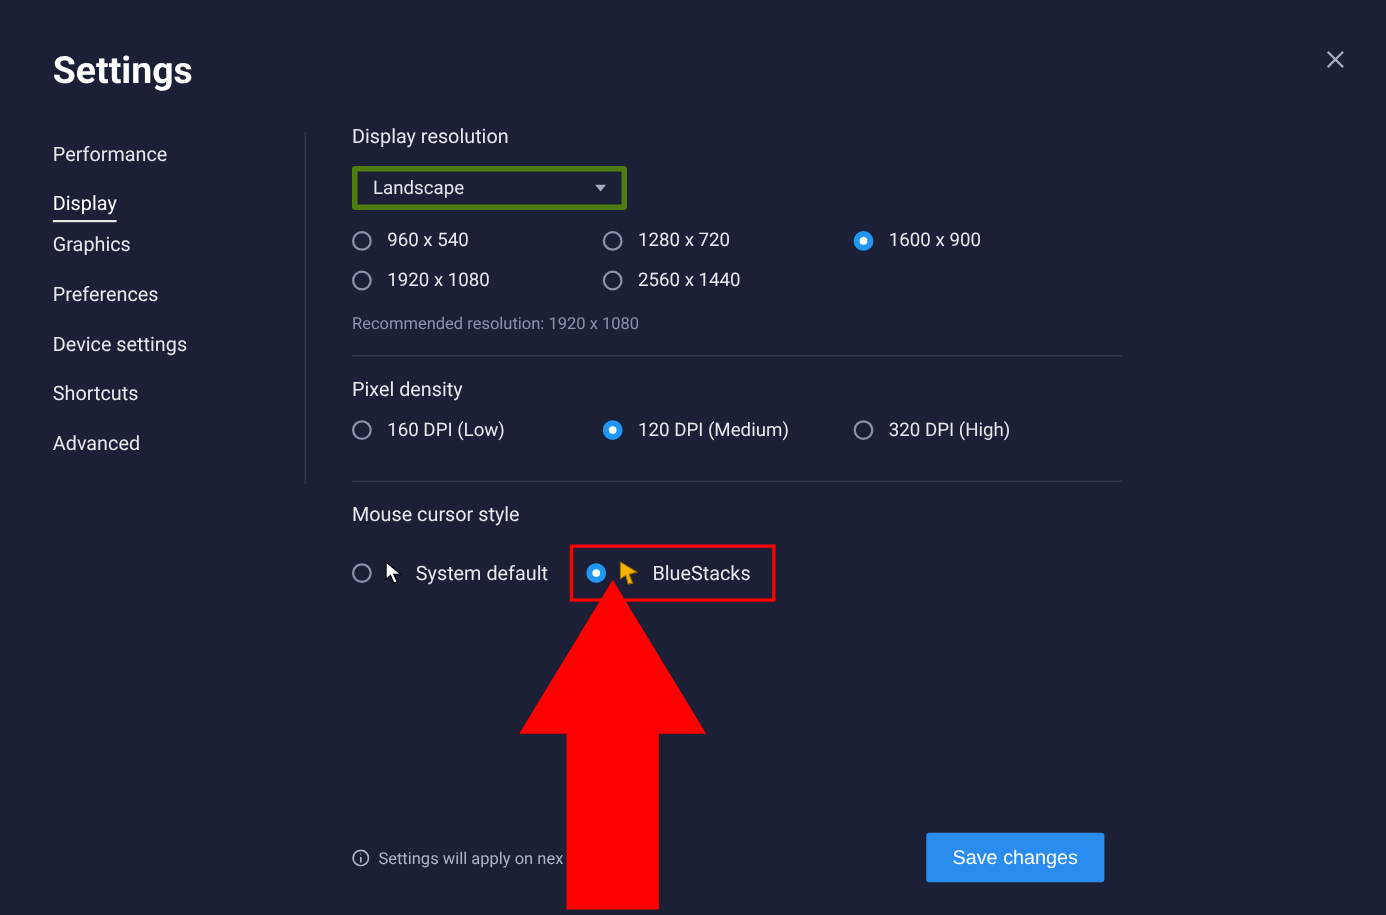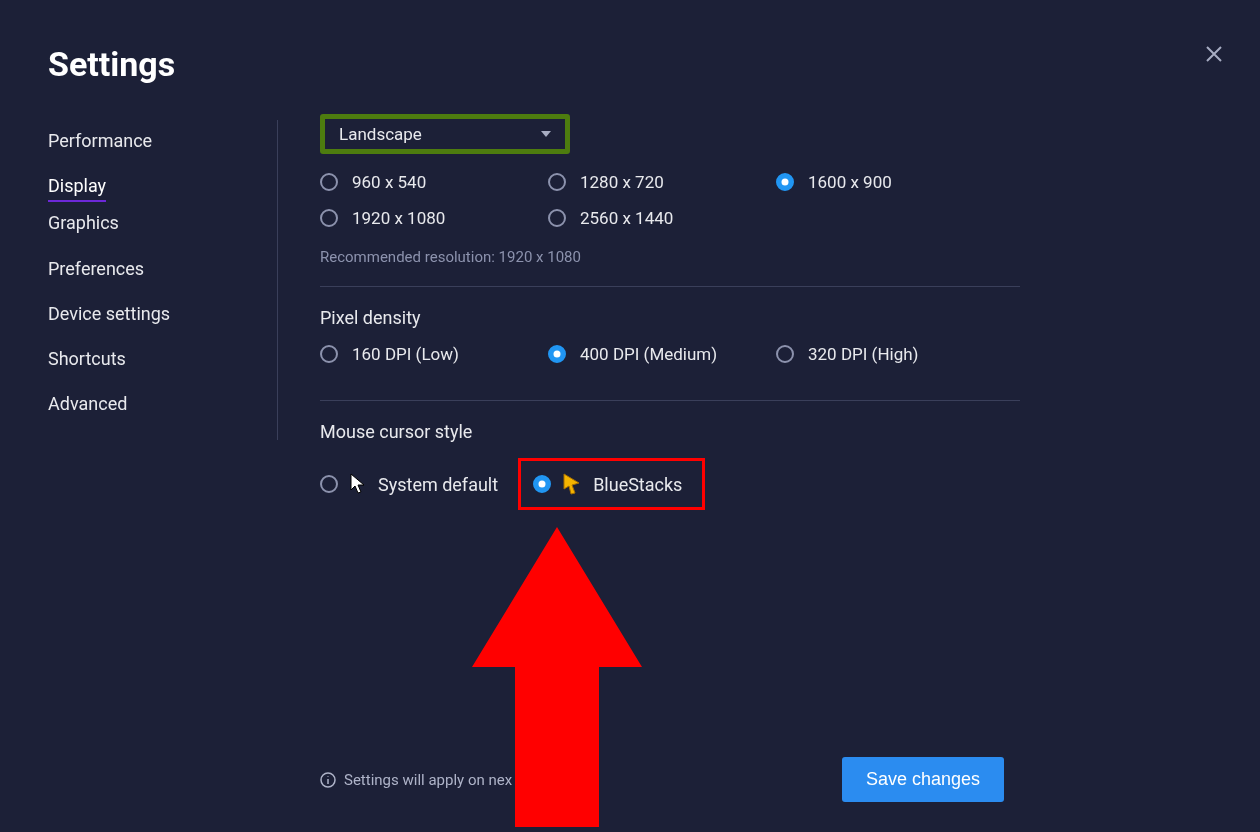--- a/index.html
+++ b/index.html
@@ -45,21 +45,21 @@
     color: #e8e9ed;
     padding: 8px 0 12px 0;
     cursor: pointer;
     line-height: 1.4;
     display: inline-block;
     width: auto;
   }
   .sidebar .row { display:block; }
   .sidebar .item.active {
     color: #ffffff;
-    border-bottom: 2px solid #6d28d9;
+    border-bottom: 2px solid #e5e5e5;
     padding-bottom: 2px;
   }
   .content {
     position: absolute;
     left: 320px;
     top: 114px;
     width: 700px;
   }
   .section-title {
     font-size: 18px;
@@ -205,20 +205,21 @@
   <div class="row"><span class="item active">Display</span></div>
   <div class="row"><span class="item">Graphics</span></div>
   <div class="row"><span class="item">Preferences</span></div>
   <div class="row"><span class="item">Device settings</span></div>
   <div class="row"><span class="item">Shortcuts</span></div>
   <div class="row"><span class="item">Advanced</span></div>
 </nav>
 
 <main class="content">
 
+  <div class="section-title">Display resolution</div>
 
   <div class="select">
     <span>Landscape</span>
     <span class="chev"></span>
   </div>
 
   <div class="radio-grid">
     <div class="radio-opt">
       <span class="radio"></span>
       <span>960 x 540</span>
@@ -247,21 +248,21 @@
 
   <div class="section-title">Pixel density</div>
 
   <div class="radio-grid">
     <div class="radio-opt">
       <span class="radio"></span>
       <span>160 DPI (Low)</span>
     </div>
     <div class="radio-opt">
       <span class="radio selected"></span>
-      <span>400 DPI (Medium)</span>
+      <span>120 DPI (Medium)</span>
     </div>
     <div class="radio-opt">
       <span class="radio"></span>
       <span>320 DPI (High)</span>
     </div>
   </div>
 
   <div class="divider"></div>
 
   <div class="section-title">Mouse cursor style</div>

